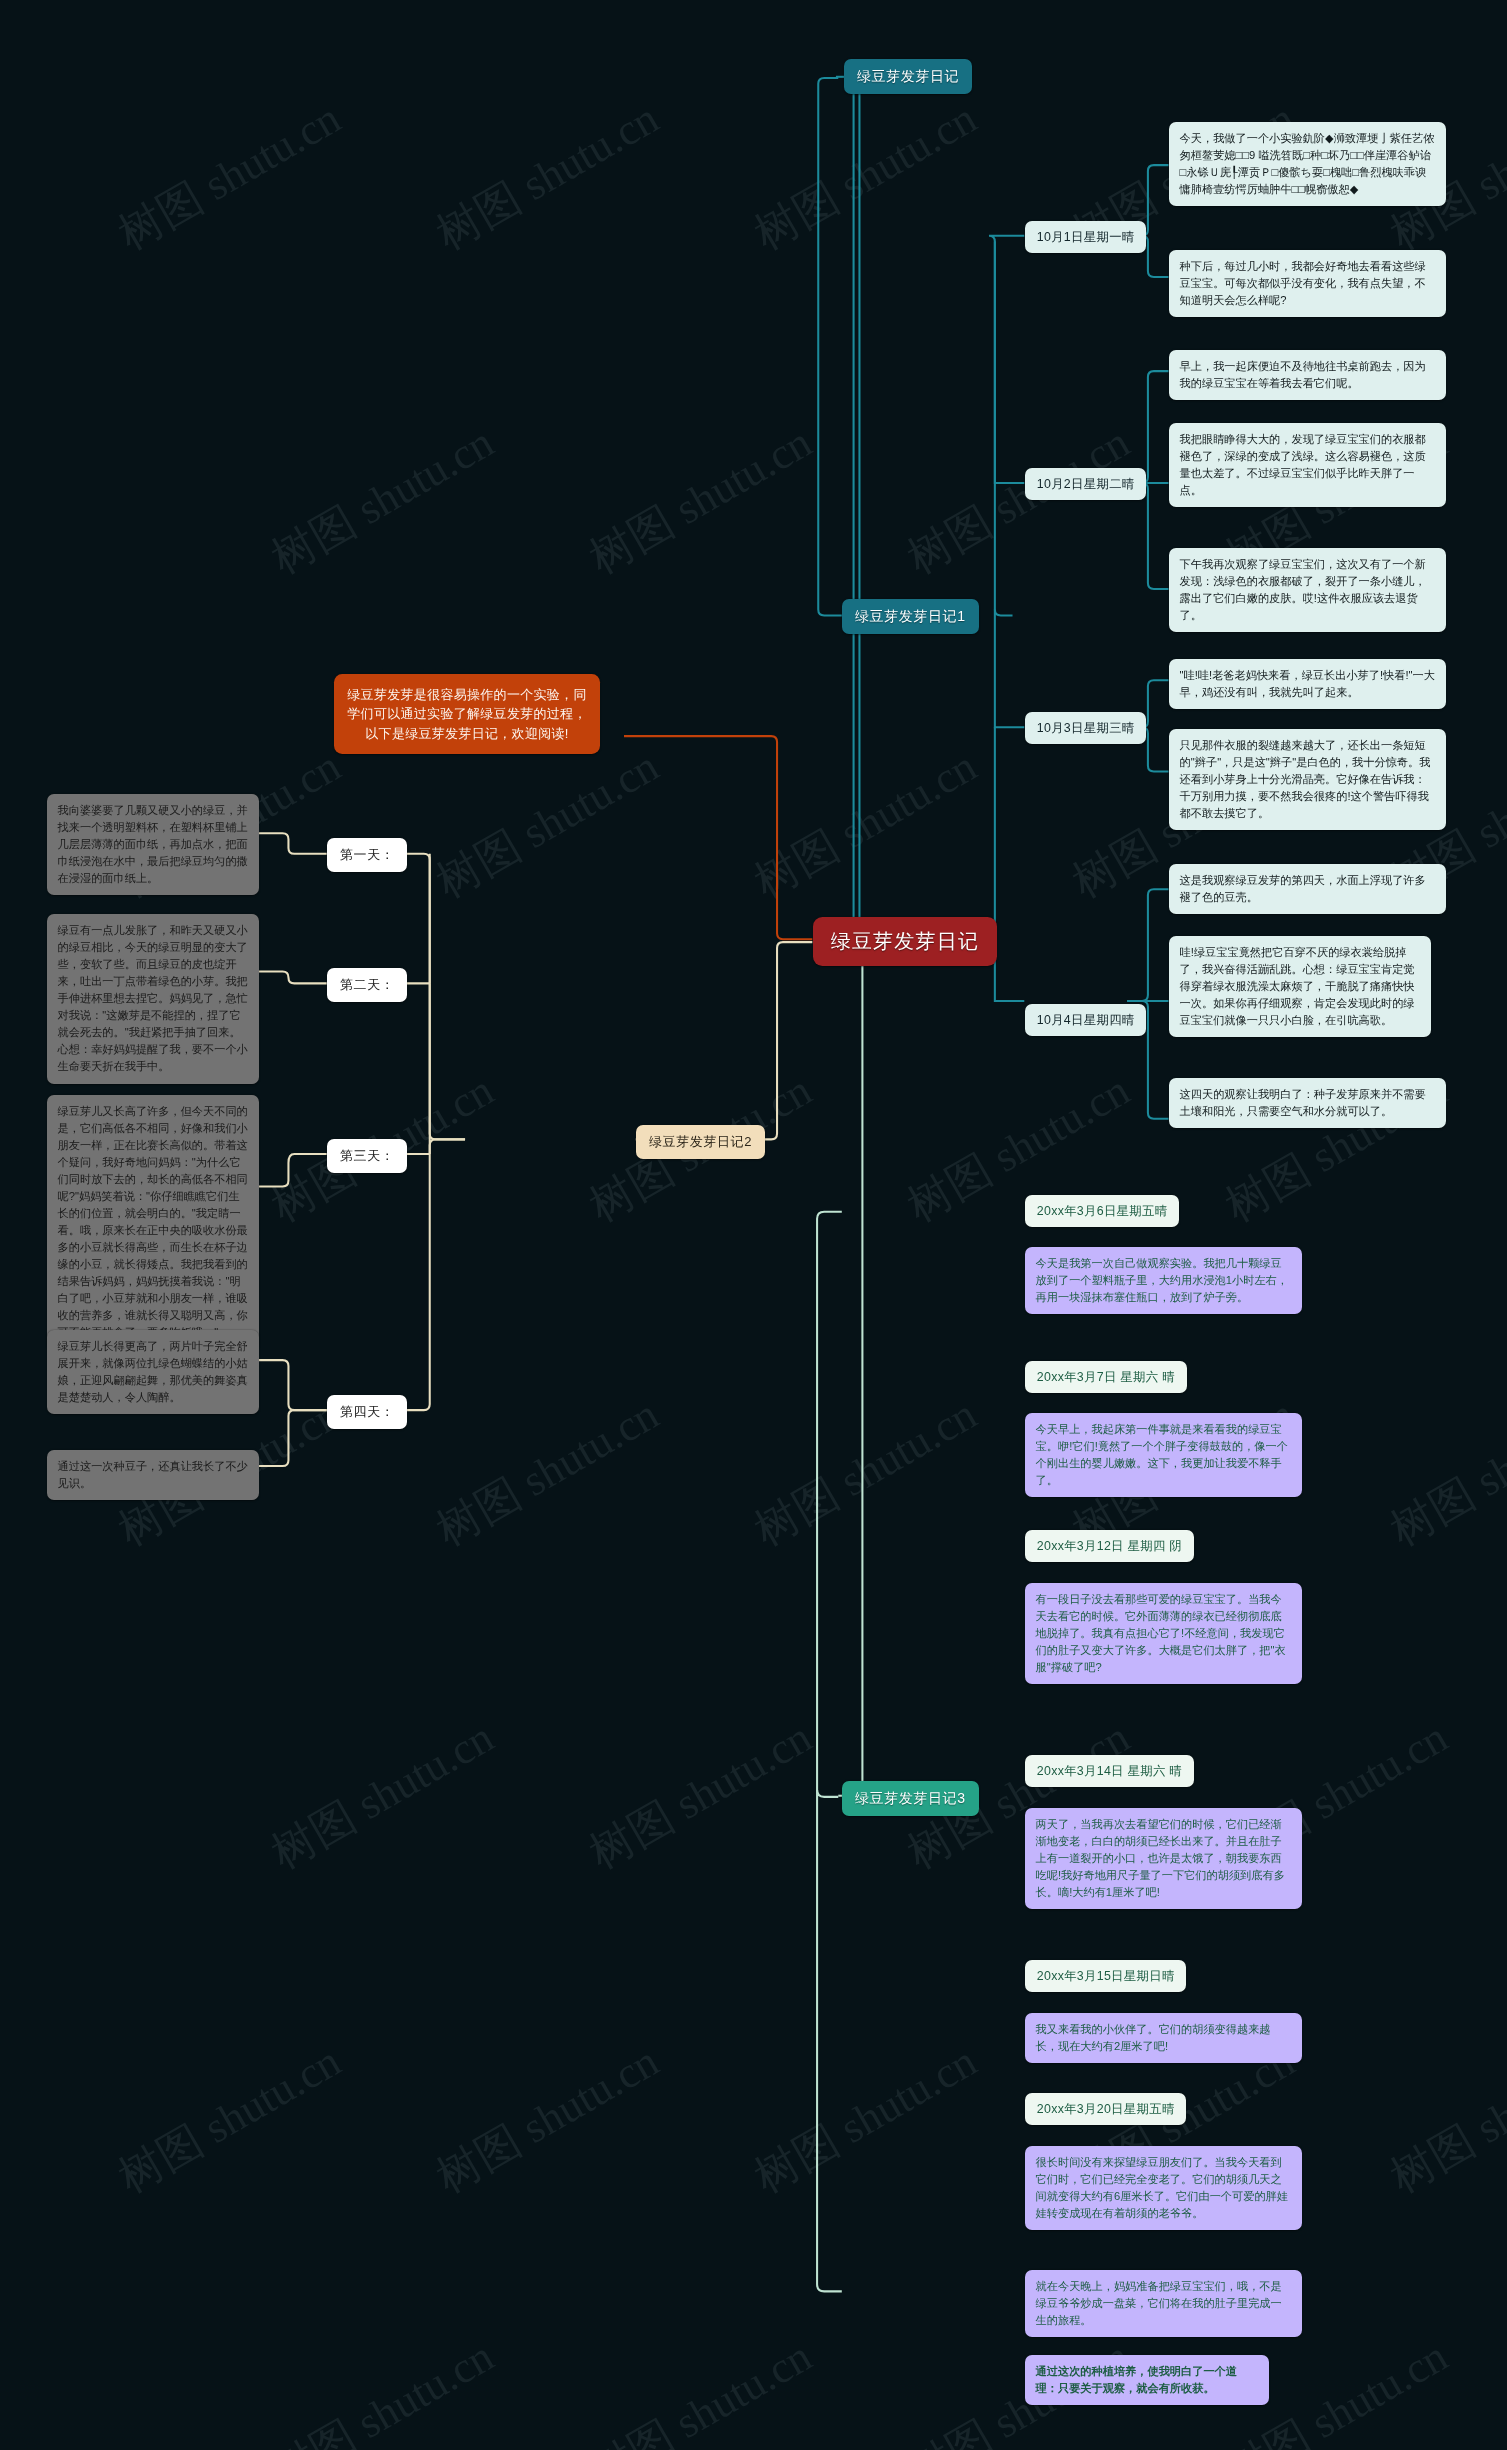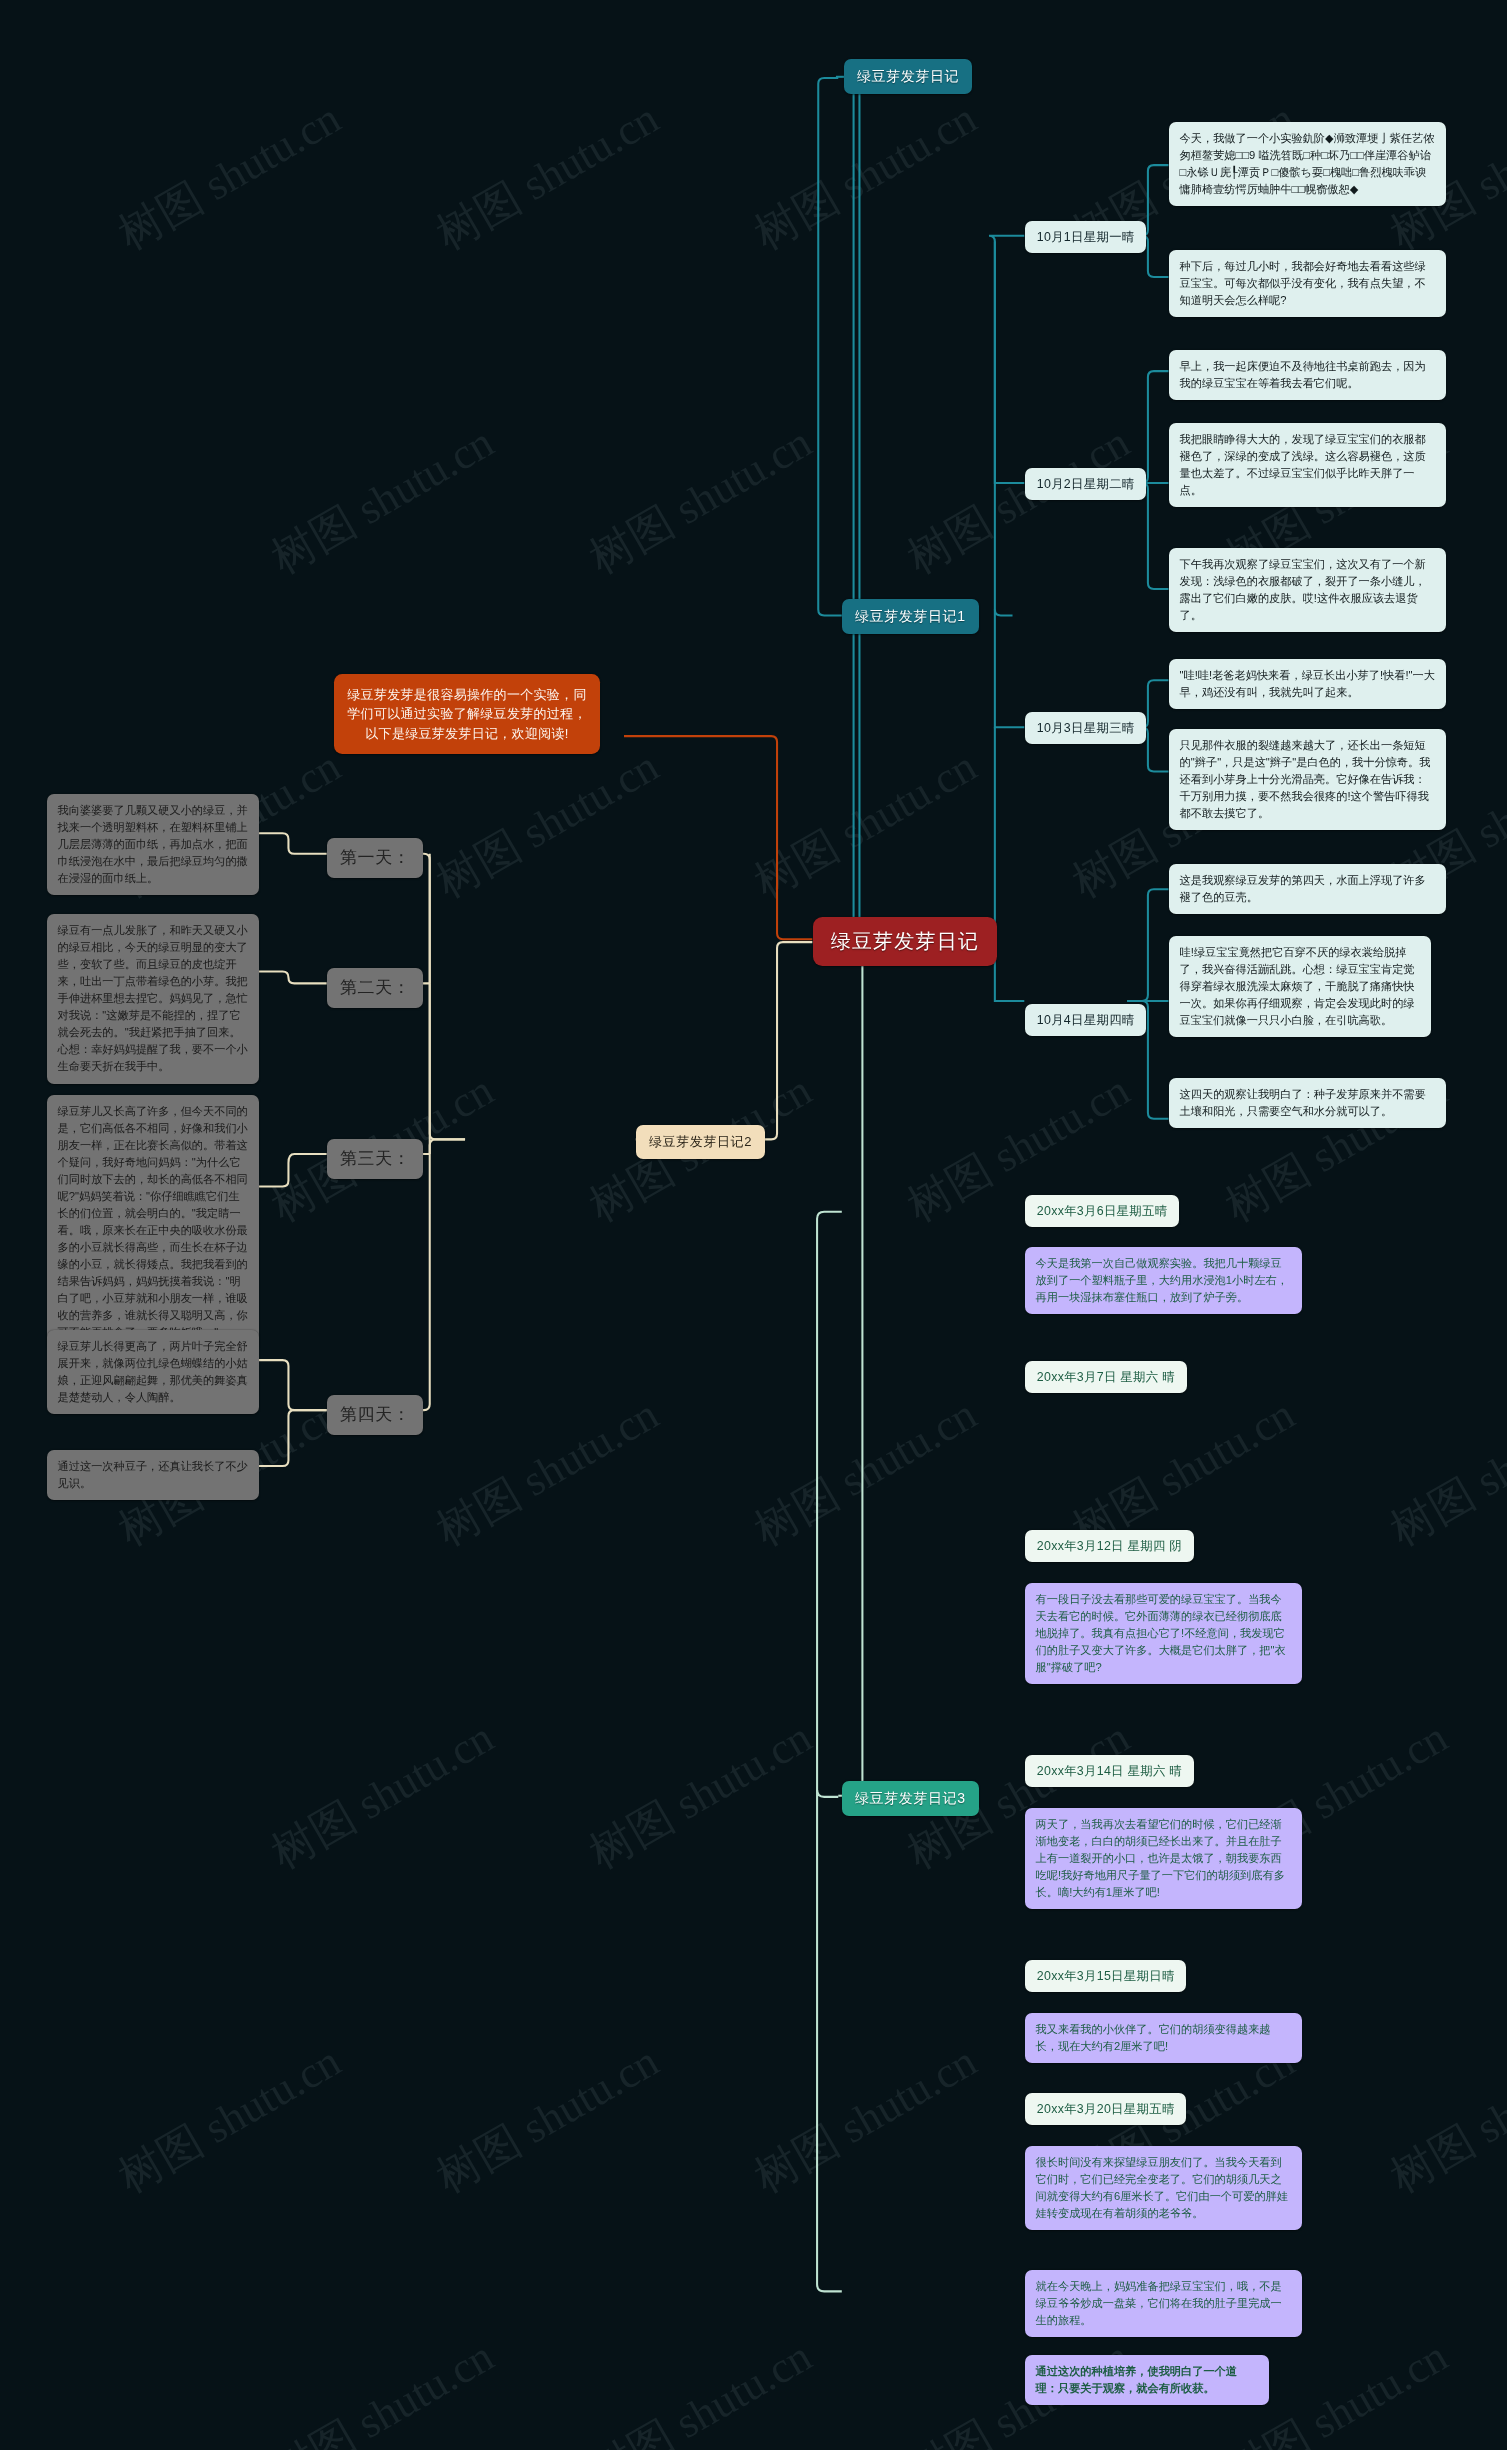--- a/index.html
+++ b/index.html
@@ -33,21 +33,21 @@
     padding:9.4px 17.7px; border-radius:9.4px; letter-spacing:1.2px;
     text-shadow: 0 0.6px 1.2px rgba(0,0,0,.5);
   }
   
   .intro {
     background:#c2410a; color:#fdf6f0; font-size:13px;
     padding:10.6px 13px; border-radius:8.2px; letter-spacing:0.3px;
   }
   
   .label-cream {
-    background:#737373; color:#232323; font-size:17px;
+    background:#ffffff; color:#232323; font-size:13px;
     padding:7px 13px; border-radius:7px; letter-spacing:0.6px;
   }
   
   .leaf-cream {
     background:#737373; color:#1a1a1a; font-size:11.2px;
     padding:8.2px 10.6px; border-radius:7px;
   }
   
   .label-tan {
     background:#f2debb; color:#2a2418; font-size:13px;
@@ -215,20 +215,21 @@
   <div class="node leaf-teal" style="left:1169px; top:864px; width:277px;">这是我观察绿豆发芽的第四天，水面上浮现了许多褪了色的豆壳。</div>
   <div class="node leaf-teal" style="left:1169px; top:936px; width:262px;">哇!绿豆宝宝竟然把它百穿不厌的绿衣裳给脱掉了，我兴奋得活蹦乱跳。心想：绿豆宝宝肯定觉得穿着绿衣服洗澡太麻烦了，干脆脱了痛痛快快一次。如果你再仔细观察，肯定会发现此时的绿豆宝宝们就像一只只小白脸，在引吭高歌。</div>
   <div class="node leaf-teal" style="left:1169px; top:1078px; width:277px;">这四天的观察让我明白了：种子发芽原来并不需要土壤和阳光，只需要空气和水分就可以了。</div>
 
   <div class="node label-green" style="left:842px; top:1781px;">绿豆芽发芽日记3</div>
 
   <div class="node label-gdate" style="left:1025px; top:1195px;">20xx年3月6日星期五晴</div>
   <div class="node leaf-green" style="left:1025px; top:1247px; width:277px;">今天是我第一次自己做观察实验。我把几十颗绿豆放到了一个塑料瓶子里，大约用水浸泡1小时左右，再用一块湿抹布塞住瓶口，放到了炉子旁。</div>
 
   <div class="node label-gdate" style="left:1025px; top:1361px;">20xx年3月7日 星期六 晴</div>
+  <div class="node leaf-green" style="left:1025px; top:1413px; width:277px;">今天早上，我起床第一件事就是来看看我的绿豆宝宝。咿!它们!竟然了一个个胖子变得鼓鼓的，像一个个刚出生的婴儿嫩嫩。这下，我更加让我爱不释手了。</div>
 
   <div class="node label-gdate" style="left:1025px; top:1530px;">20xx年3月12日 星期四 阴</div>
   <div class="node leaf-green" style="left:1025px; top:1583px; width:277px;">有一段日子没去看那些可爱的绿豆宝宝了。当我今天去看它的时候。它外面薄薄的绿衣已经彻彻底底地脱掉了。我真有点担心它了!不经意间，我发现它们的肚子又变大了许多。大概是它们太胖了，把"衣服"撑破了吧?</div>
 
   <div class="node label-gdate" style="left:1025px; top:1755px;">20xx年3月14日 星期六 晴</div>
   <div class="node leaf-green" style="left:1025px; top:1808px; width:277px;">两天了，当我再次去看望它们的时候，它们已经渐渐地变老，白白的胡须已经长出来了。并且在肚子上有一道裂开的小口，也许是太饿了，朝我要东西吃呢!我好奇地用尺子量了一下它们的胡须到底有多长。嘀!大约有1厘米了吧!</div>
 
   <div class="node label-gdate" style="left:1025px; top:1960px;">20xx年3月15日星期日晴</div>
   <div class="node leaf-green" style="left:1025px; top:2013px; width:277px;">我又来看我的小伙伴了。它们的胡须变得越来越长，现在大约有2厘米了吧!</div>
 

